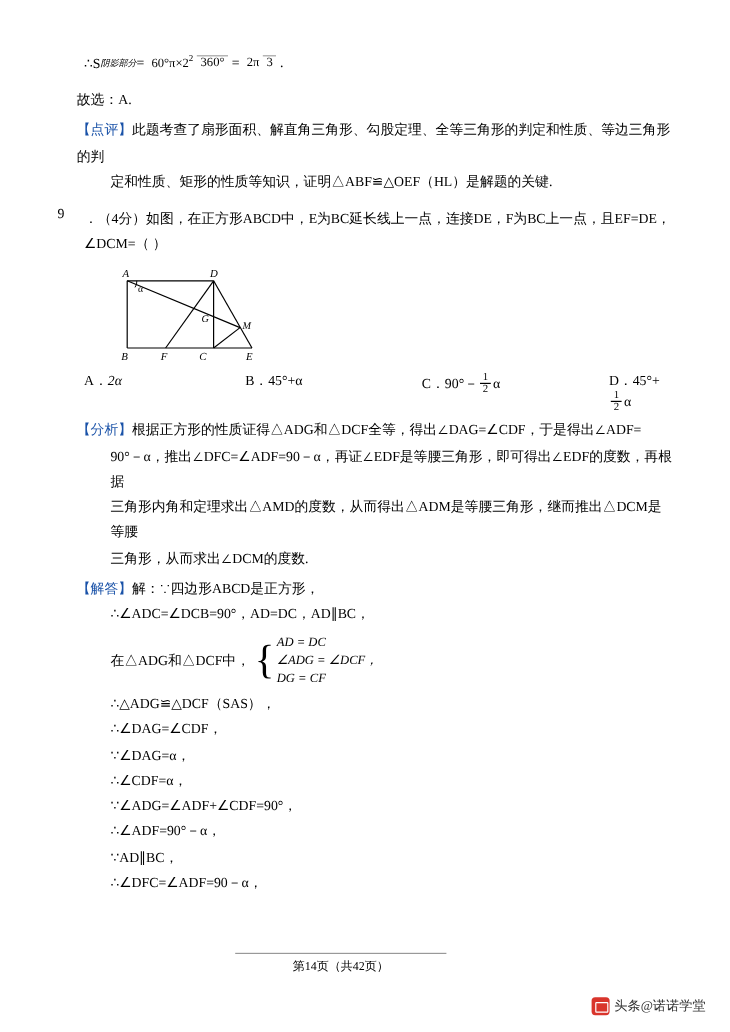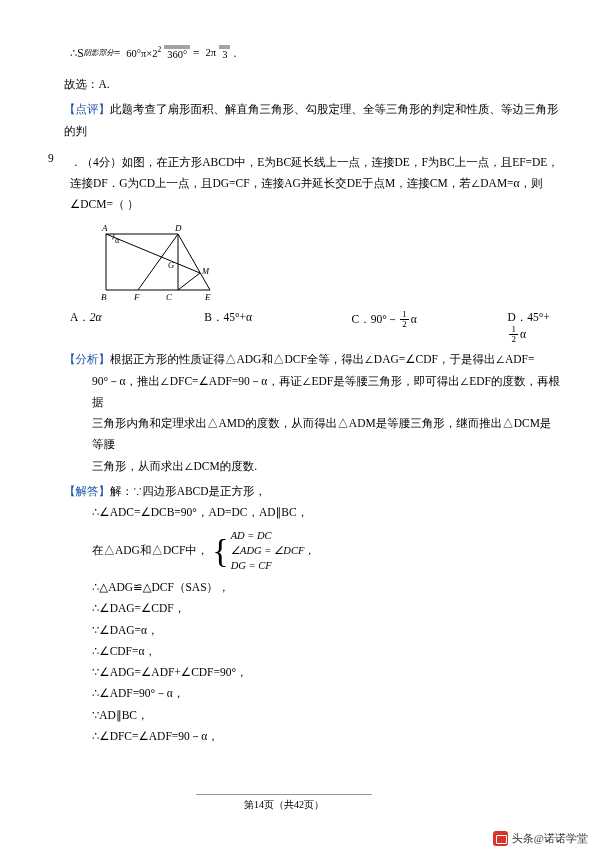--- a/index.html
+++ b/index.html
@@ -31,21 +31,21 @@
     height:34px;
   }
   .frac {
     display:inline-flex; flex-direction:row; align-items:center;
     vertical-align:middle;
     margin:0 3px;
     font-size:10.5px;
     line-height:1.15;
   }
   .frac .num { padding:0 3px; }
-  .frac .den { padding:0 3px; border-top:4px solid #a3a3a3; }
+  .frac .den { padding:0 3px; border-top:1px solid #a3a3a3; }
   .sub { font-size:7.5px; vertical-align:-2px; }
   .sup { font-size:7.5px; vertical-align:5px; }
 
   .para { font-size:11.5px; line-height:1.85; margin-top:4px; }
   .indent1 { margin-left:16px; }
   .indent2 { margin-left:44px; }
 
   .q-block { margin-top:10px; }
   .q-num { font-size:11.5px; }
 
@@ -148,27 +148,29 @@
       <span class="den">3</span>
     </span>
     <span>.</span>
   </div>
 
   <div class="para indent1">故选：A.</div>
 
   <div class="para indent1">
     <span class="tagblue">【点评】</span><span>此题考查了扇形面积、解直角三角形、勾股定理、全等三角形的判定和性质、等边三角形的判</span>
   </div>
+  <div class="para indent2" style="margin-top:0">
+    <span>定和性质、矩形的性质等知识，证明△ABF≌△OEF（HL）是解题的关键.</span>
+  </div>
 
   <div class="q-block">
     <div style="display:flex;">
       <div class="q-num" style="width:22px">9</div>
       <div style="flex:1">
         <div class="line" style="line-height:1.85"><span>．（4分）</span><span>如图，在正方形ABCD中，E为BC延长线上一点，连接DE，F为BC上一点，且EF=DE，</span></div>
-        <div class="line" style="line-height:1.85">连接DF．G为CD上一点，且DG=CF，连接AG并延长交DE于点M，连接CM，若∠DAM=α，则</div>
         <div class="line" style="line-height:1.85">∠DCM=（        ）</div>
       </div>
     </div>
 
     <div class="figure-wrap">
       <svg width="185" height="80" viewBox="0 0 185 80">
 
         <line x1="14" y1="12" x2="86" y2="12" stroke="#000" stroke-width="1"></line>
         <line x1="14" y1="12" x2="14" y2="68" stroke="#000" stroke-width="1"></line>
         <line x1="14" y1="68" x2="118" y2="68" stroke="#000" stroke-width="1"></line>

